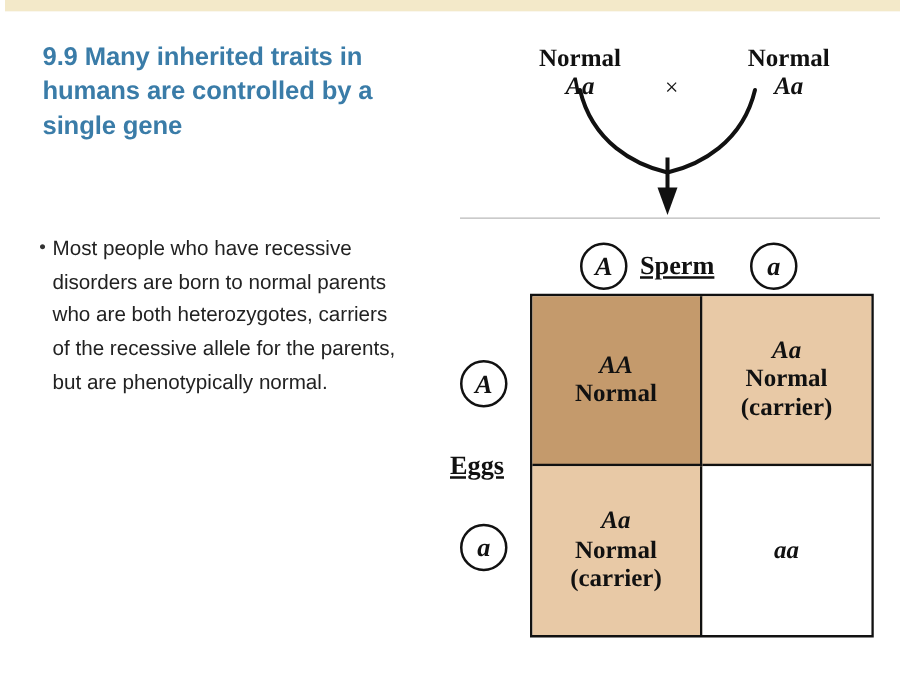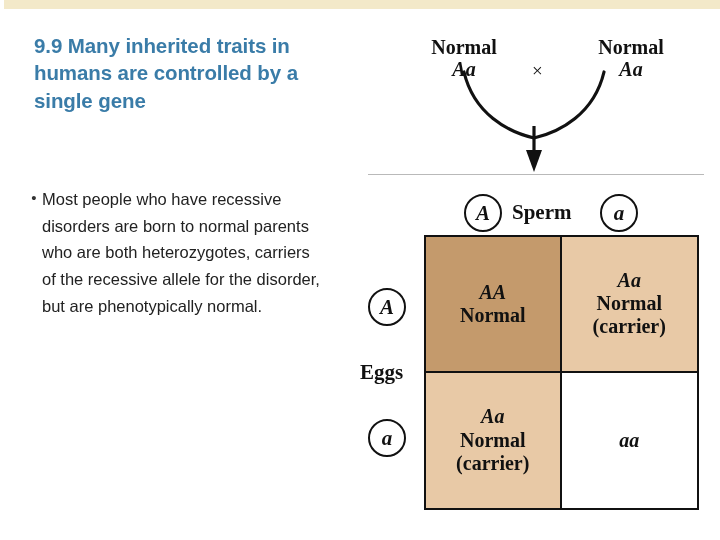--- a/index.html
+++ b/index.html
@@ -155,20 +155,21 @@
   #sperm-a { left: 244px; top: 172px; }
   #eggs-A  { left: 12px;  top: 266px; }
   #eggs-a  { left: 12px;  top: 397px; }
 
   .axis-label {
     position: absolute;
     font-size: 21px;
     font-weight: bold;
     color: #111111;
     font-family: "Liberation Serif", serif;
+    text-decoration: underline;
   }
   #sperm-label { left: 156px; top: 178px; }
   #eggs-label  { left: 4px;   top: 338px; }
 
   
   .punnett {
     position: absolute;
     left: 68px;
     top: 213px;
     width: 275px;
@@ -210,21 +211,21 @@
 <div id="slide">
 
   <div class="top-bar"></div>
   <div class="top-bar-inner"></div>
 
   <div class="title">9.9 Many inherited traits in humans are controlled by a single gene</div>
 
   <div class="bullet-block">
     <div class="bullet-row">
       <div class="bullet-dot">•</div>
-      <div class="bullet-text"><span>Most people who have recessive disorders are born to normal parents who are both heterozygotes, </span><b>carriers</b><span> of the recessive allele for the disorder, but are phenotypically normal.</span></div>
+      <div class="bullet-text"><span>Most people who have recessive disorders are born to normal parents who are both heterozygotes, </span><b>carriers</b><span> of the recessive allele for the parents, but are phenotypically normal.</span></div>
     </div>
   </div>
 
   <div class="figure">
 
     <div class="parent" id="parent-left">
       <div class="p-name">Normal</div>
       <div class="p-geno">Aa</div>
     </div>
 

